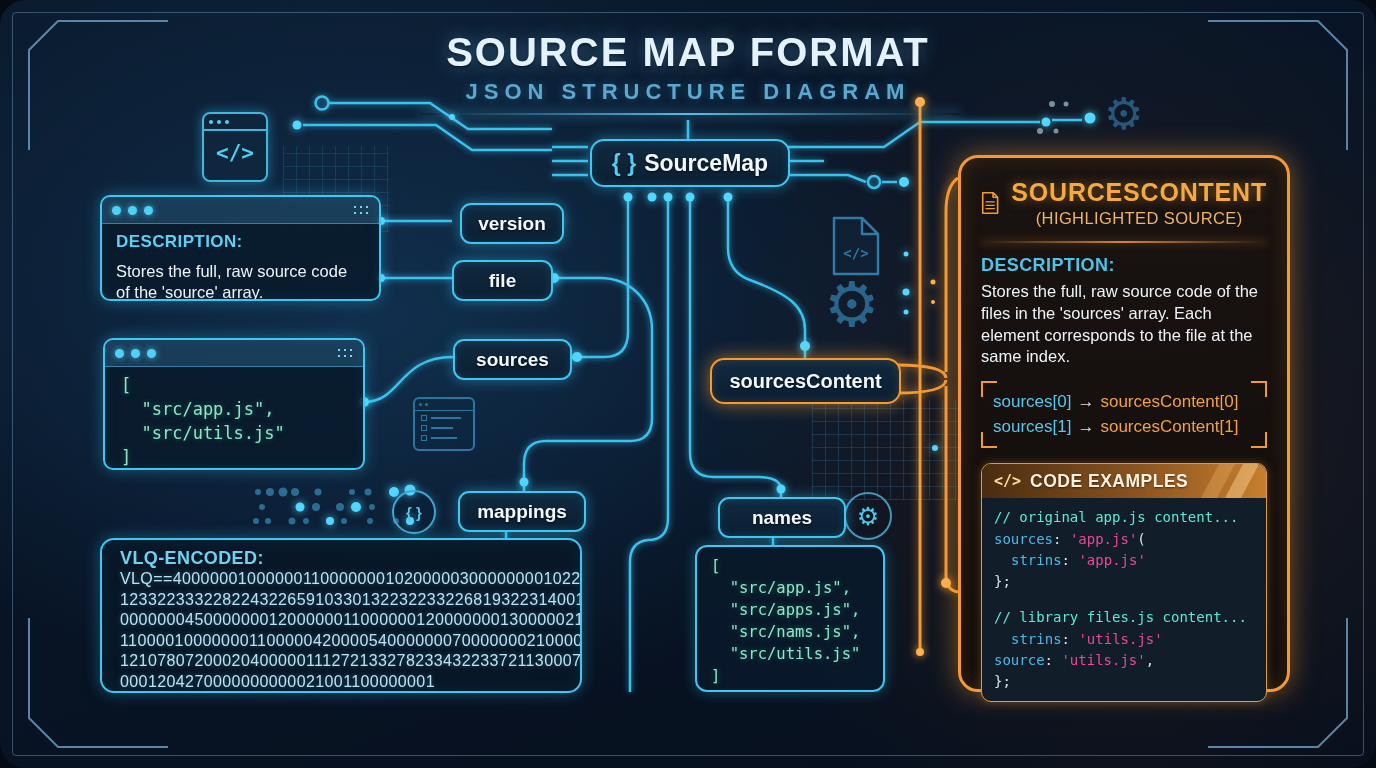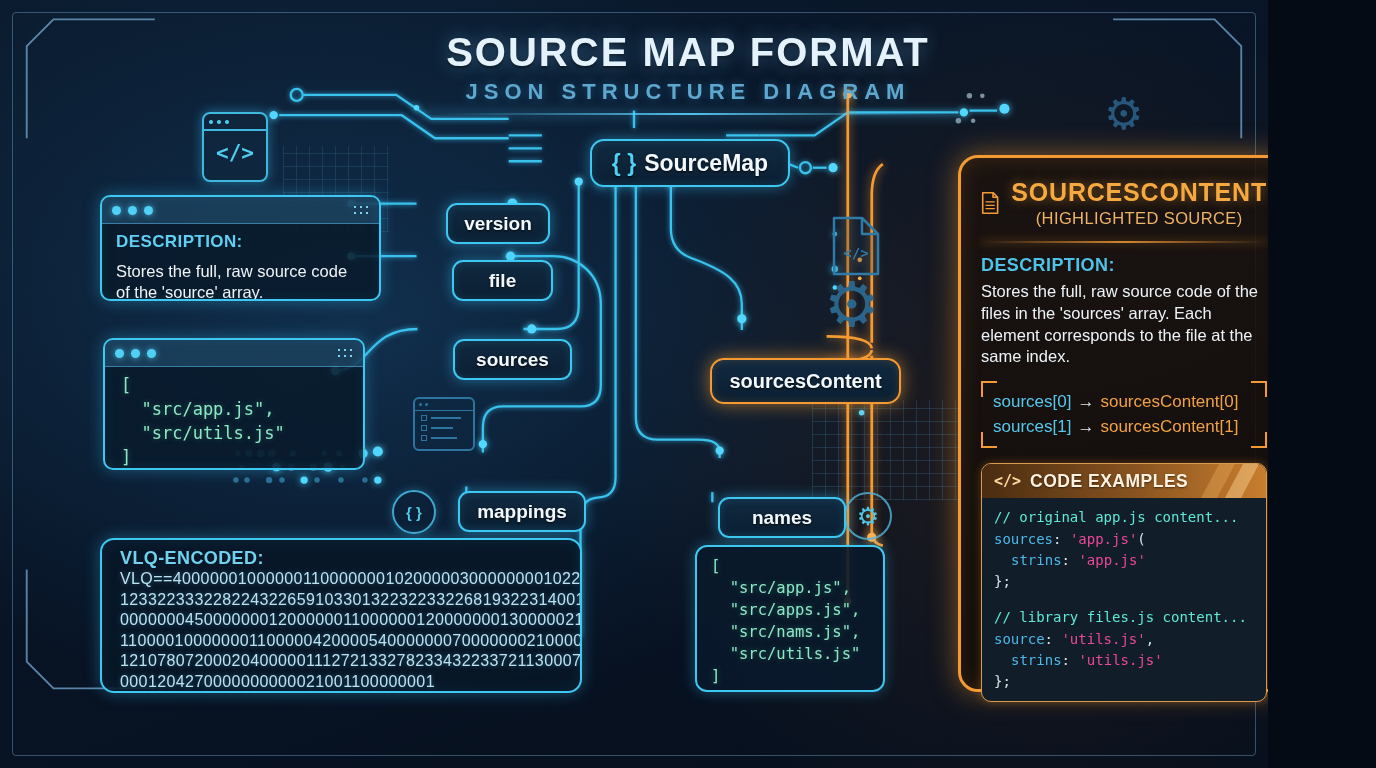--- a/index.html
+++ b/index.html
@@ -1,21 +1,21 @@
 <!DOCTYPE html>
 <html><head>
 <meta charset="utf-8">
 <style>
   html,body{margin:0;padding:0;background:#050b14;}
-  #stage{position:relative;width:1268px;height:768px;overflow:hidden;
+  #stage{position:relative;width:1376px;height:768px;overflow:hidden;
     font-family:"Liberation Sans",sans-serif;
     background:
       radial-gradient(820px 560px at 28% 42%, rgba(30,90,140,.38), rgba(0,0,0,0) 70%),
       radial-gradient(620px 640px at 82% 55%, rgba(160,80,20,.16), rgba(0,0,0,0) 70%),
-      linear-gradient(160deg,#0b1c30 0%,#081425 45%,#060f1d 100%);}
+      linear-gradient(160deg,#0b1c30 0%,#081425 45%,#060f1d 100%); border-radius: 26px;}
   .frame-outer{position:absolute;inset:12px;border:1px solid rgba(110,160,200,.45);border-radius:4px;pointer-events:none;}
   
   .title-wrap{position:absolute;top:30px;left:0;width:1376px;text-align:center;z-index:4;}
   .title-main{font-size:40px;font-weight:bold;letter-spacing:2px;color:#e4f2fb;
     text-shadow:0 0 18px rgba(120,200,255,.4),0 2px 3px rgba(0,0,0,.65);}
   .title-sub{margin-top:4px;font-size:22px;font-weight:600;letter-spacing:6px;color:#5ea8cf;
     text-shadow:0 0 10px rgba(60,170,230,.4);}
   .title-line{position:absolute;top:113px;left:420px;width:540px;height:2px;z-index:2;
     background:linear-gradient(90deg,rgba(70,190,250,0),rgba(90,210,255,.9),rgba(70,190,250,0));
     box-shadow:0 0 12px rgba(80,200,255,.8);}
@@ -29,21 +29,21 @@
   #wires{position:absolute;inset:0;z-index:1;pointer-events:none;}
   
   .node{position:absolute;z-index:3;display:flex;align-items:center;justify-content:center;
     background:linear-gradient(180deg,#10293f,#0b1f33);
     border:2.5px solid #3cc8f0;border-radius:11px;color:#f2f8fc;font-weight:bold;
     box-shadow:0 0 14px rgba(60,200,255,.45), inset 0 0 10px rgba(60,200,255,.15);
     text-shadow:0 1px 2px rgba(0,0,0,.8);}
   .node-sm{font-size:19px;}
   #node-sourcemap{left:590px;top:139px;width:196px;height:44px;font-size:23px;border-radius:14px;gap:8px;}
   #node-sourcemap .brace{color:#4fd0f5;font-weight:bold;}
-  #node-version{left:446px;top:203px;width:100px;height:37px;}
+  #node-version{left:460px;top:203px;width:100px;height:37px;}
   #node-file{left:452px;top:260px;width:97px;height:37px;}
   #node-sources{left:453px;top:339px;width:115px;height:37px;}
   #node-mappings{left:458px;top:491px;width:124px;height:37px;}
   #node-names{left:718px;top:497px;width:124px;height:37px;}
   #node-sourcescontent{left:710px;top:358px;width:187px;height:42px;font-size:20px;border-radius:14px;
     border-color:#f59a33;box-shadow:0 0 18px rgba(250,160,50,.6), inset 0 0 10px rgba(250,160,50,.18);}
   
   .winbox{position:absolute;z-index:3;border:2px solid #3cc8f0;border-radius:10px;overflow:hidden;
     background:rgba(9,26,43,.88);box-shadow:0 0 16px rgba(60,200,255,.35), inset 0 0 14px rgba(40,140,200,.12);}
   .winhead{height:26px;background:rgba(70,150,200,.28);border-bottom:1px solid rgba(90,190,240,.5);
@@ -398,19 +398,19 @@
         <span class="chev chev1"></span>
         <span class="chev chev2"></span>
       </div>
       <div class="codebody">
         <div class="codeline tok-c">// original app.js content...</div>
         <div class="codeline"><span class="tok-k">sources</span><span class="tok-p">: </span><span class="tok-s">'app.js'</span><span class="tok-p">(</span></div>
         <div class="codeline ind"><span class="tok-k">strins</span><span class="tok-p">: </span><span class="tok-s">'app.js'</span></div>
         <div class="codeline tok-p">};</div>
         <div class="codegap"></div>
         <div class="codeline tok-c">// library files.js content...</div>
+        <div class="codeline ind"><span class="tok-k">strins</span><span class="tok-p">: </span><span class="tok-s">'utils.js'</span></div>
         <div class="codeline"><span class="tok-k">source</span><span class="tok-p">: </span><span class="tok-s">'utils.js'</span><span class="tok-p">,</span></div>
-        <div class="codeline ind"><span class="tok-k">strins</span><span class="tok-p">: </span><span class="tok-s">'utils.js'</span></div>
         <div class="codeline tok-p">};</div>
       </div>
     </div>
   </div>
 </div>
 
 </body></html>

